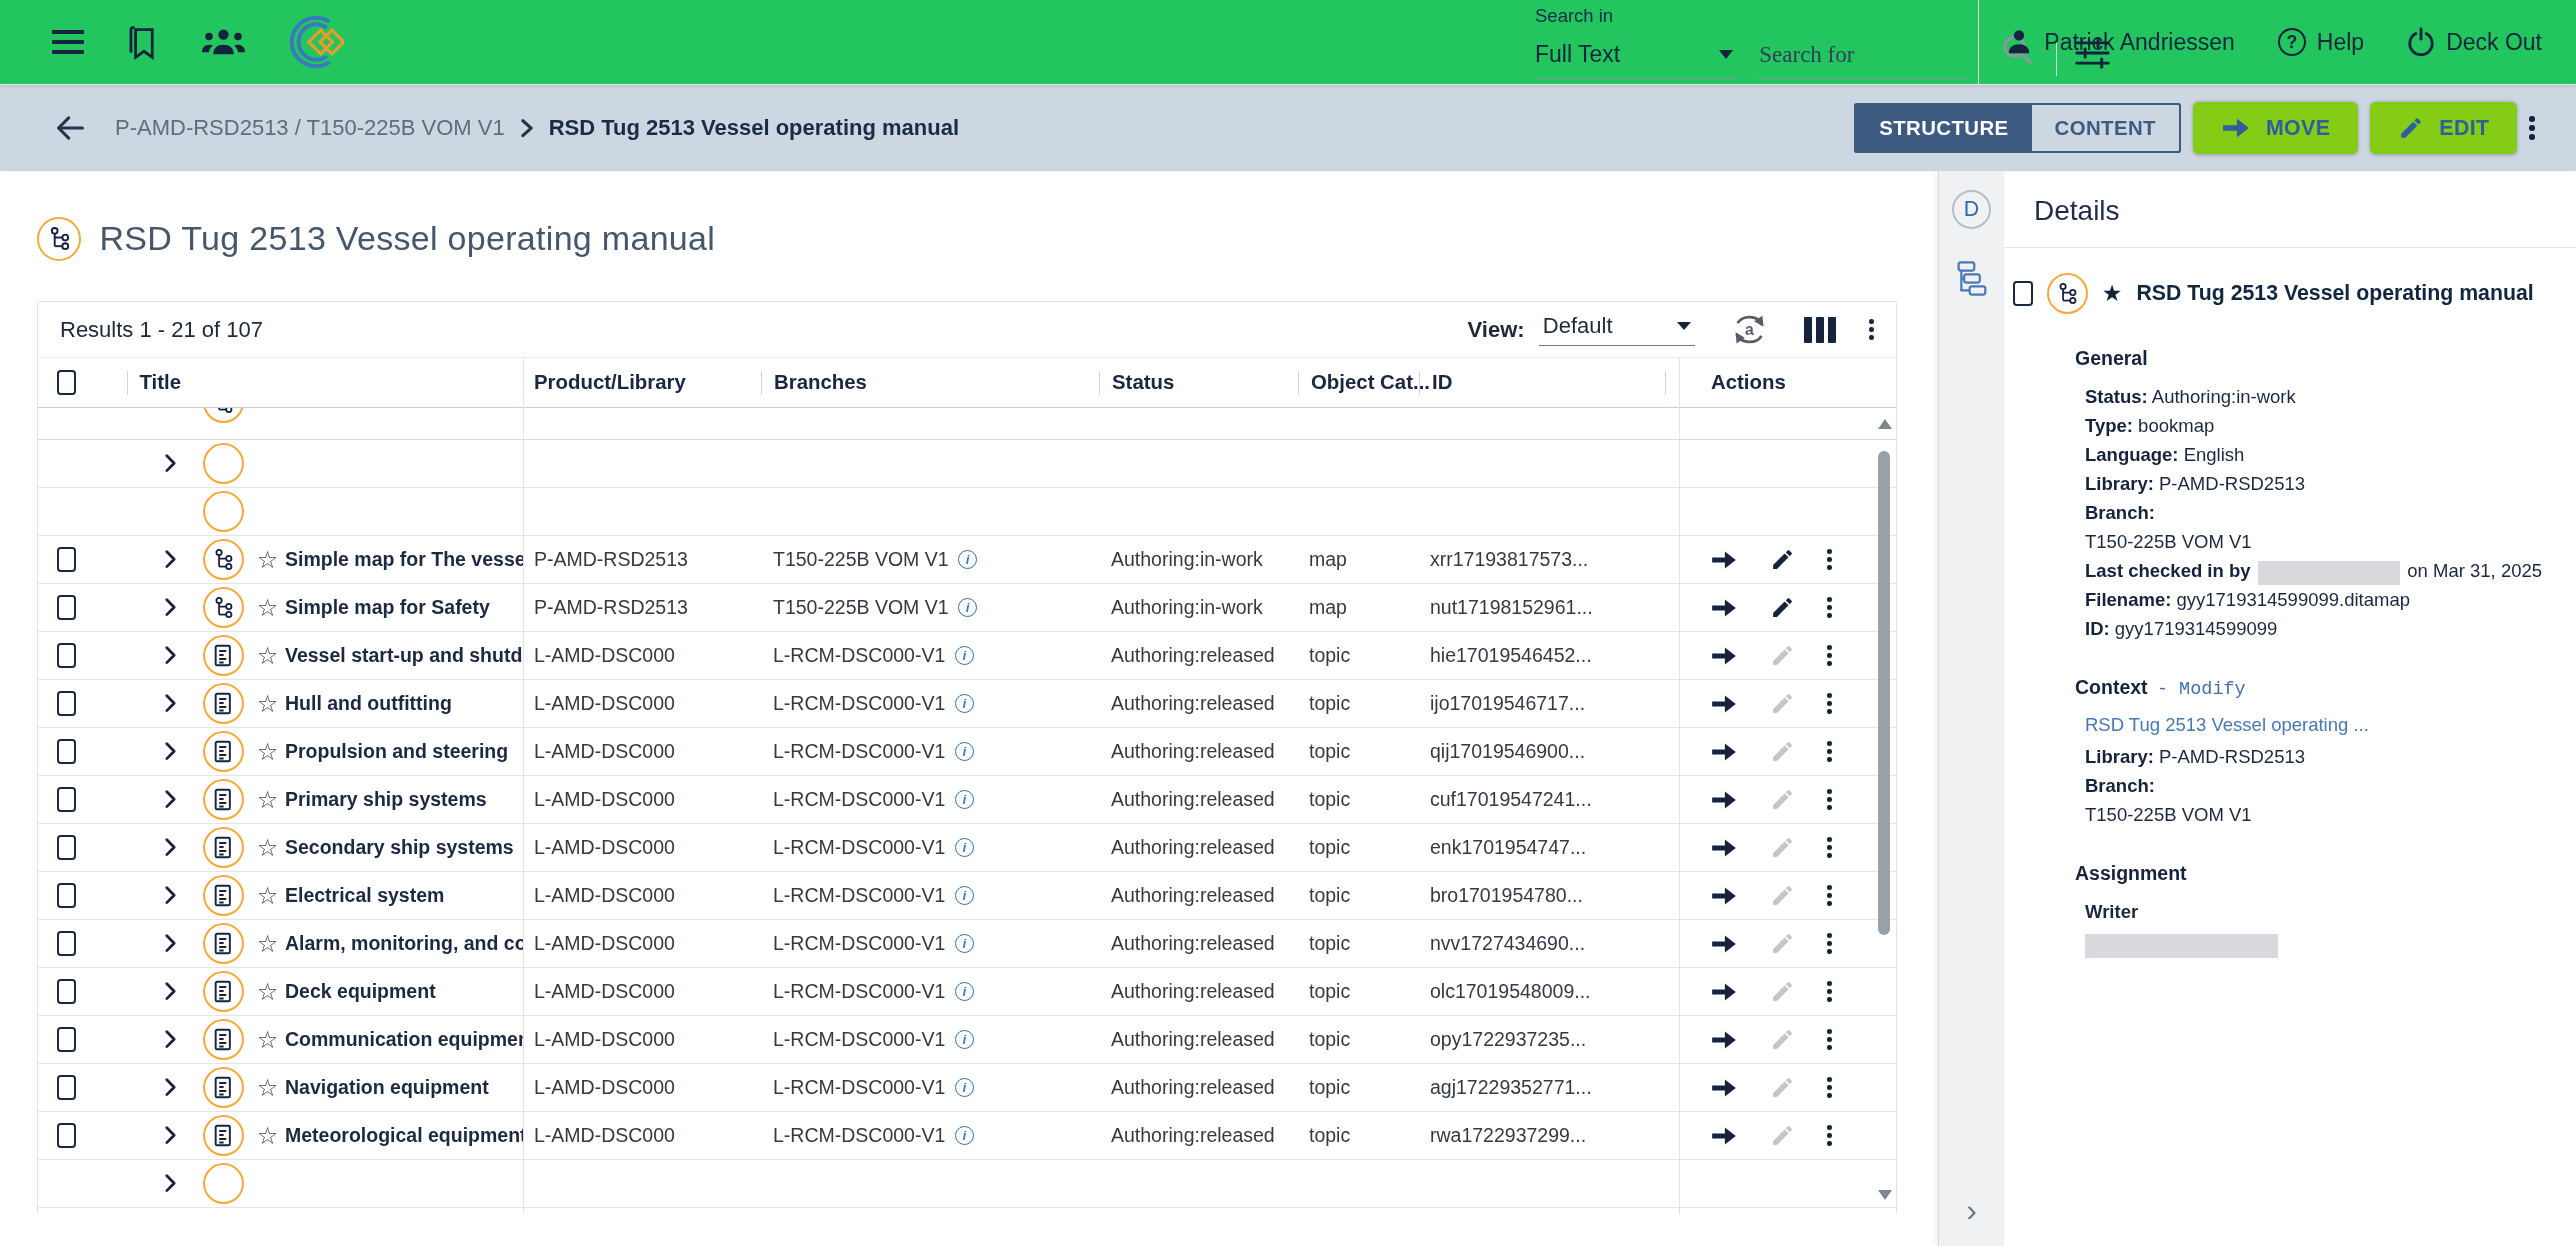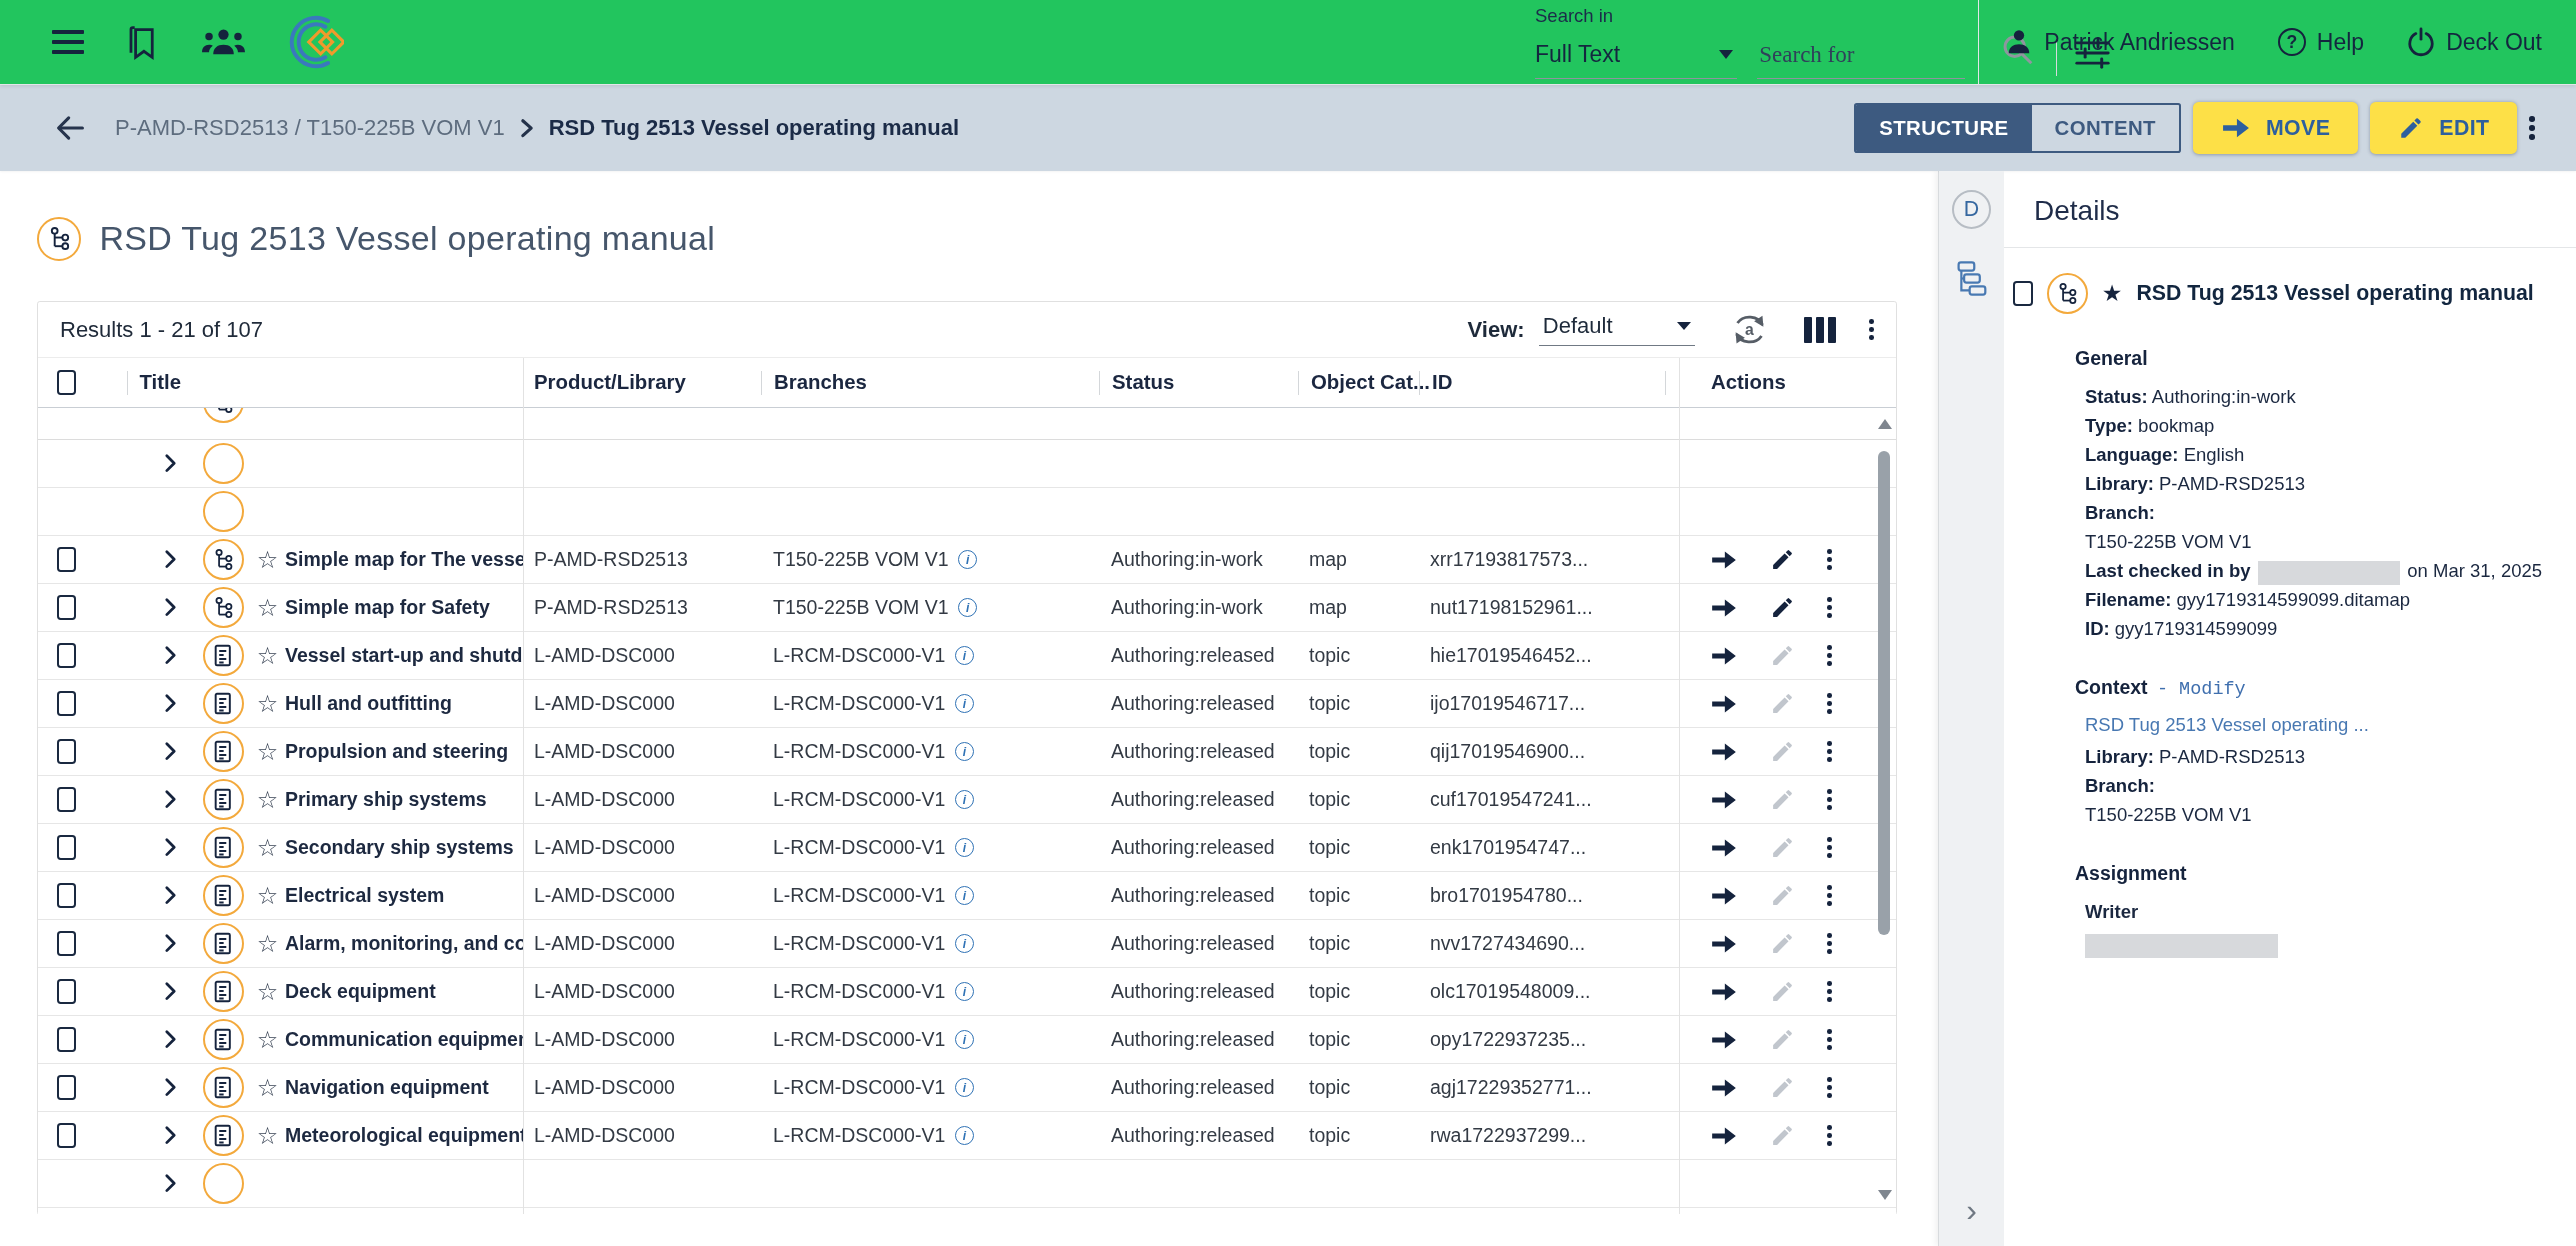--- a/index.html
+++ b/index.html
@@ -42,21 +42,21 @@
     padding:0 41px 0 54px; position:relative; box-shadow:0 0.9px 2.8px rgba(0,0,0,.08); }
   .back-btn { cursor:pointer; display:flex; margin-right:28px; }
   .crumb-path { font-size:22px; color:#5d6c7e; }
   .crumb-chev { margin:0 15px; display:flex; }
   .crumb-current { font-size:22px; font-weight:700; color:#1b2b47; }
   .crumb-right { margin-left:auto; display:flex; align-items:center; gap:12px; }
   .segmented { display:flex; border:2.3px solid #3d5a80; border-radius:2.8px; overflow:hidden; height:50px; }
   .seg { padding:0 23px; display:flex; align-items:center; font-size:20.4px; font-weight:700;
     letter-spacing:0.4px; color:#3d5a80; cursor:pointer; }
   .seg.active { background:#3d5a80; color:#fff; }
-  .bbtn { height:52px; background:#fde047; border:none; border-radius:5.6px; padding:0 28px;
+  .bbtn { height:52px; background:#84cc16; border:none; border-radius:5.6px; padding:0 28px;
     display:flex; align-items:center; gap:15px; color:#2d5f9e; font-weight:700; font-size:21.3px;
     letter-spacing:0.4px; box-shadow:0 0.9px 3.7px rgba(30,40,60,.35); cursor:pointer;
     font-family:"Liberation Sans", sans-serif; }
   .kebab { display:inline-flex; flex-direction:column; gap:3.7px; cursor:pointer; color:#15233d; }
   .kebab i { width:4.6px; height:4.6px; border-radius:50%; background:currentColor; display:block; }
   .kebab.big i { width:5.6px; height:5.6px; }
 
   
   .content-row { display:flex; height:1075px; }
   .main { width:1938px; overflow:hidden; }

